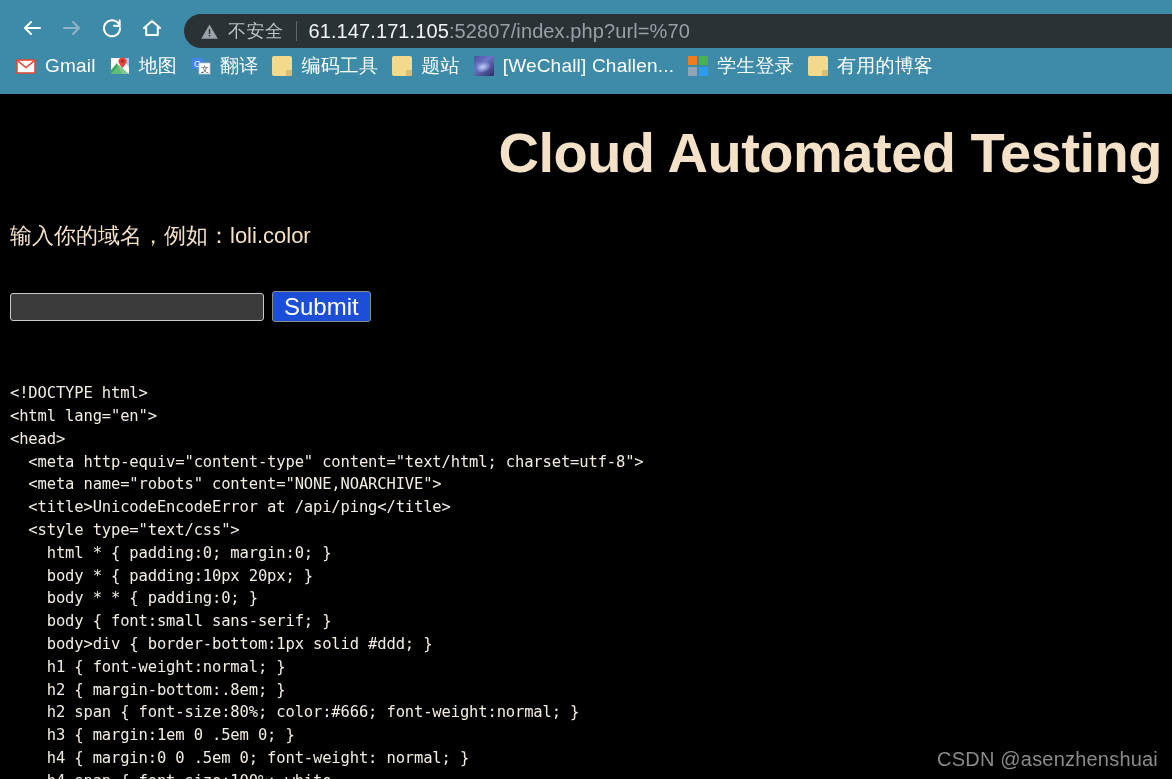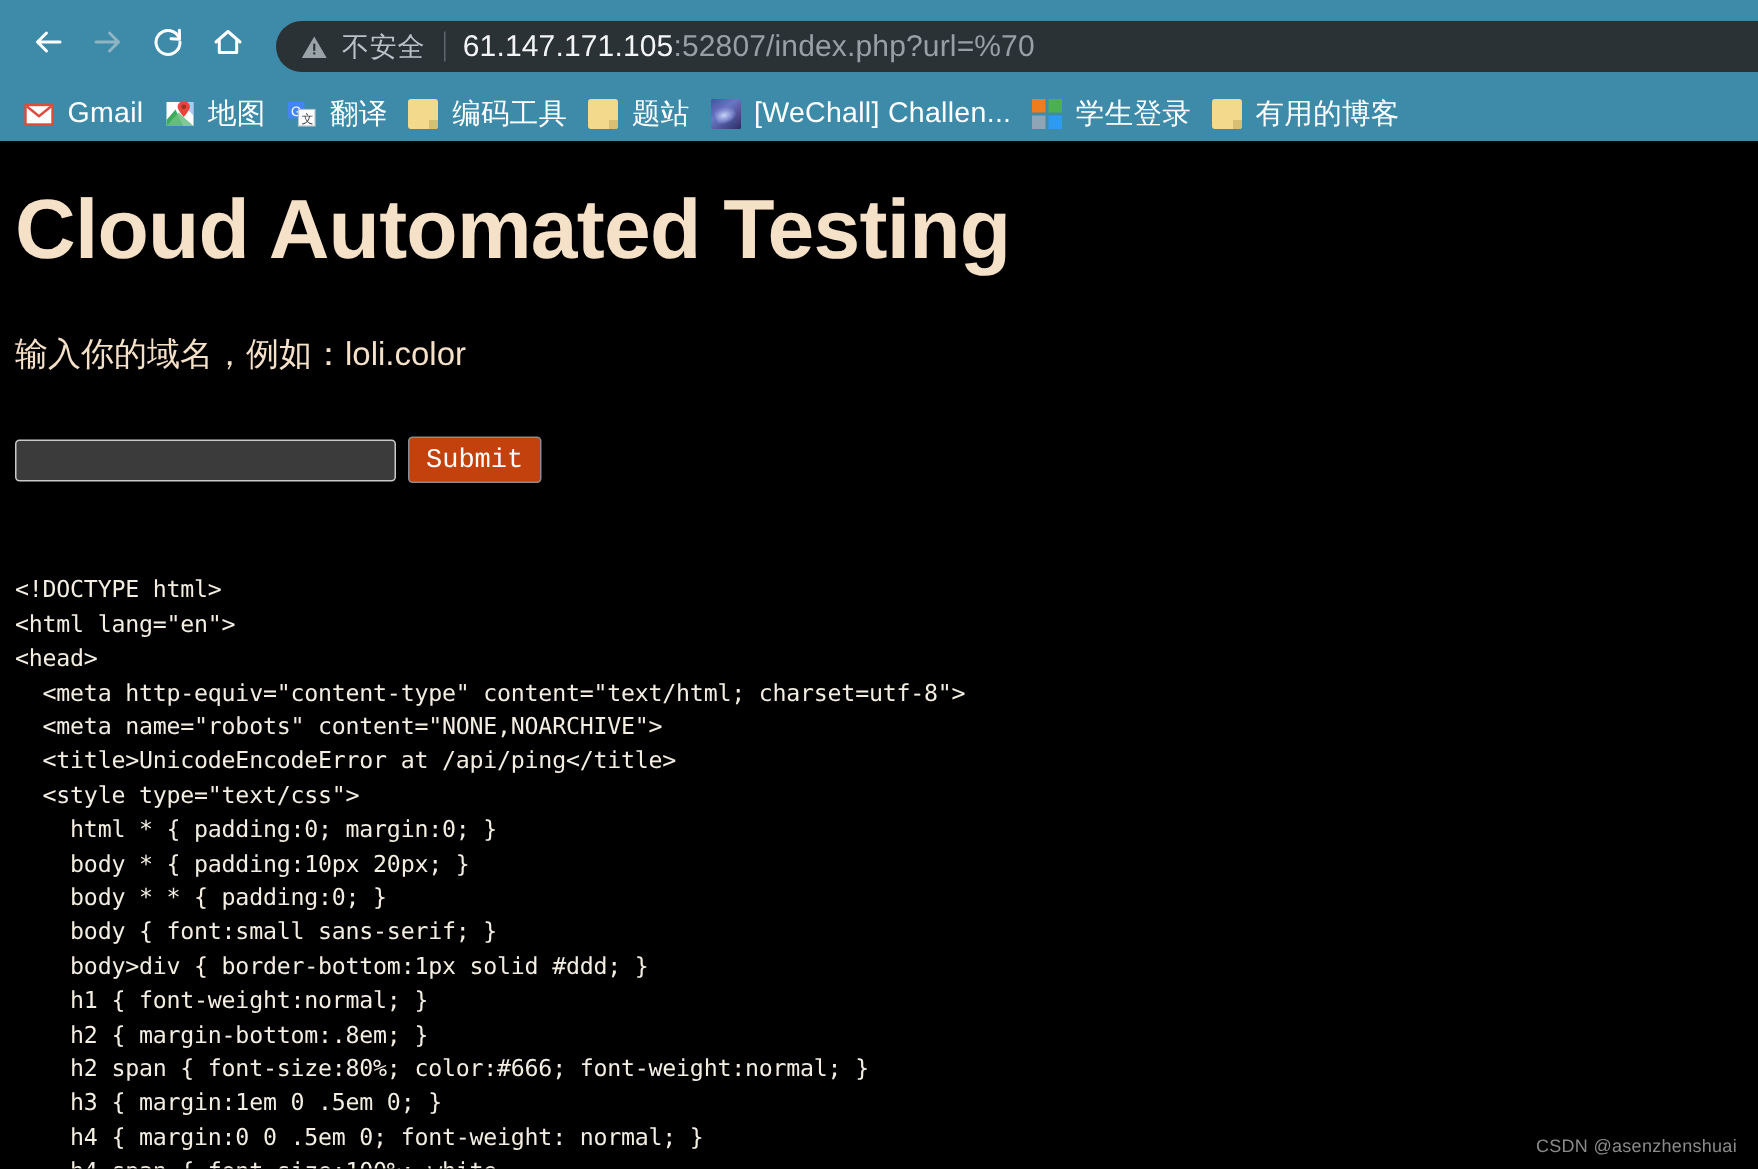--- a/index.html
+++ b/index.html
@@ -73,21 +73,21 @@
     overflow: hidden;
     letter-spacing: 0.1px;
   }
   .url-host { color: #f2f4f5; }
   .url-rest { color: #97a0a5; }
 
   
   .bookmarks {
     height: 46px;
     display: flex;
-    align-items: flex-end;
+    align-items: flex-start;
     padding-left: 14px;
     gap: 0px;
     overflow: hidden;
   }
   .bm {
     display: flex;
     align-items: center;
     height: 36px;
     padding: 0 12px 0 2px;
     flex: 0 0 auto;
@@ -149,20 +149,21 @@
     height: 685px;
   }
   .page-title {
     color: #f5e0c8;
     font-size: 56px;
     font-weight: bold;
     letter-spacing: -0.5px;
     margin: 0;
     padding-top: 31px;
     line-height: 1.0;
+    text-align: right;
   }
   .page-subtitle {
     color: #f5e0c8;
     font-size: 22px;
     margin: 0;
     padding-top: 43px;
     line-height: 1.1;
     font-weight: normal;
   }
   .form-row {
@@ -177,48 +178,48 @@
     background: #3b3b3b;
     border: 1px solid #c9c9c9;
     border-radius: 3px;
     color: #ffffff;
     font-size: 14px;
     padding: 0 4px;
     outline: none;
     font-family: "Liberation Sans", sans-serif;
   }
   .submit-btn {
-    background: #c2410c;
+    background: #1d4ed8;
     color: #ffffff;
     border: 1px solid #8c8c8c;
     border-radius: 3px;
-    font-size: 18px;
+    font-size: 24px;
     height: 31px;
     padding: 0 11px;
     cursor: pointer;
-    font-family: Liberation Mono, monospace;
+    font-family: Liberation Sans, sans-serif;
   }
 
   .code-output {
     margin: 0;
     padding-top: 60px;
     color: #f3ede2;
     font-family: "DejaVu Sans Mono", "Liberation Mono", monospace;
     font-size: 15.5px;
     line-height: 22.8px;
     white-space: pre;
     letter-spacing: -0.15px;
   }
 
   .watermark {
     position: absolute;
     right: 14px;
     bottom: 8px;
     color: #8a8a8a;
-    font-size: 12px;
+    font-size: 20px;
     letter-spacing: 0.2px;
   }
 </style>
 </head>
 <body>
 
 <div class="browser-chrome">
 
   <div class="toolbar">
 

